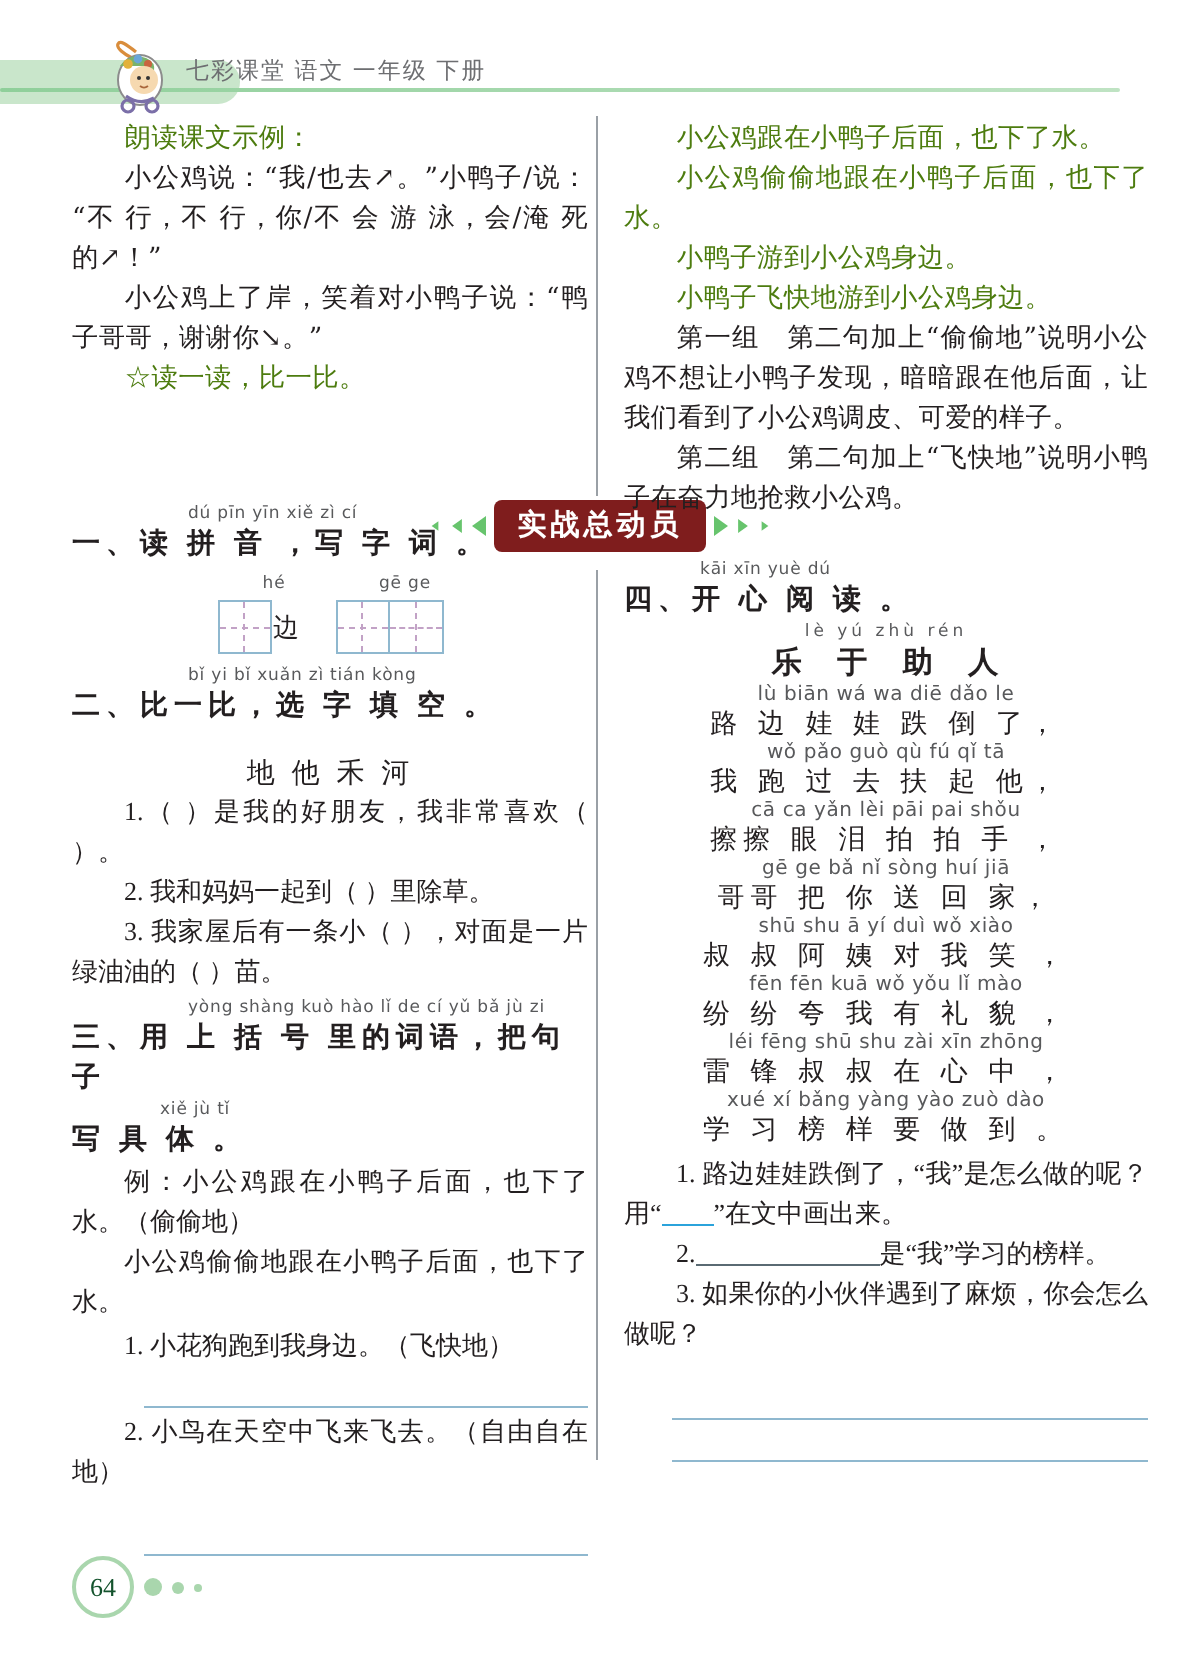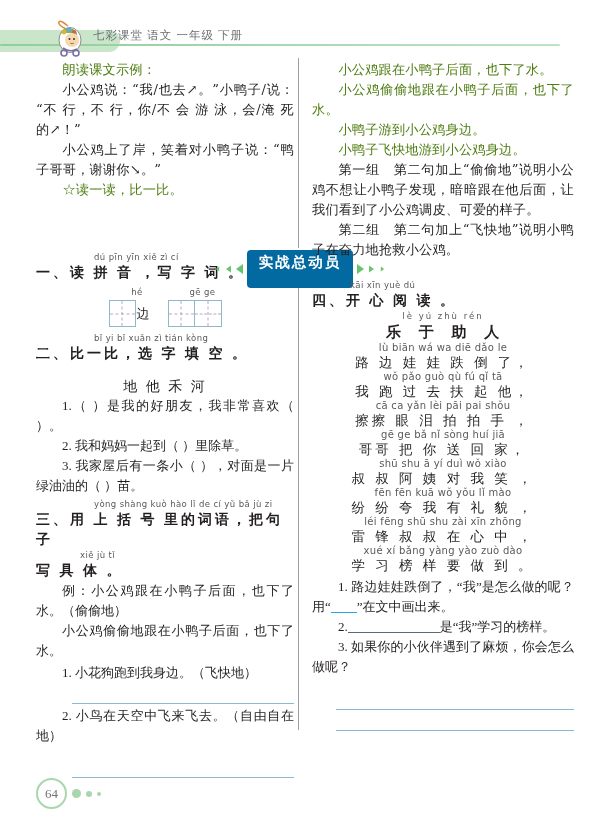--- a/index.html
+++ b/index.html
@@ -63,24 +63,24 @@
   .banner-wrap{
     position:absolute; left:0; top:250px; width:600px;
     display:flex; align-items:center; justify-content:center; gap:4px;
   }
   .tri{ width:0;height:0; border-top:5px solid transparent; border-bottom:5px solid transparent;}
   .tri.l{ border-right:7px solid #67c46d; }
   .tri.r{ border-left:7px solid #67c46d; }
   .tri.sm{ transform:scale(.7); }
   .tri.xs{ transform:scale(.48); }
   .banner-pill{
-    background:#0369a1; color:#fff; border-radius:4px;
+    background:#7f1d1d; color:#fff; border-radius:4px;
     font-family:"DejaVu Sans","Liberation Sans",sans-serif;
     font-weight:bold; font-size:14.5px; letter-spacing:2px;
-    padding:3px 12px 16px; white-space:nowrap;
+    padding:3px 12px 4px; white-space:nowrap;
   }
 
   
   .ex-num{
     font-family:"Liberation Serif",serif;
     font-size:14px; font-weight:bold; letter-spacing:3px; line-height:20px;
   }
   .pinyin{
     font-family:"DejaVu Sans","Liberation Sans",sans-serif;
     font-size:8.5px; color:#58595b; letter-spacing:.4px; line-height:11px;
@@ -154,21 +154,21 @@
   }
   .ansline{
     border-bottom:1px solid #8fb8cf; height:20px; margin-left:24px;
   }
 
   
   .footer{ position:absolute; left:36px; top:778px; display:flex; align-items:center; gap:5px;}
   .pagenum{
     width:27px;height:27px;border-radius:50%;
     border:2.4px solid #a9d6ad; display:flex;align-items:center;justify-content:center;
-    font-family:"Liberation Serif",serif; font-size:13px; color:#737373;
+    font-family:"Liberation Serif",serif; font-size:13px; color:#14532d;
   }
   .dot{ border-radius:50%; background:#a9d6ad; }
   .d1{width:9px;height:9px;} .d2{width:6px;height:6px;} .d3{width:4px;height:4px;}
 </style>
 </head>
 <body>
 
 <div class="page">
 
   <div class="header">

